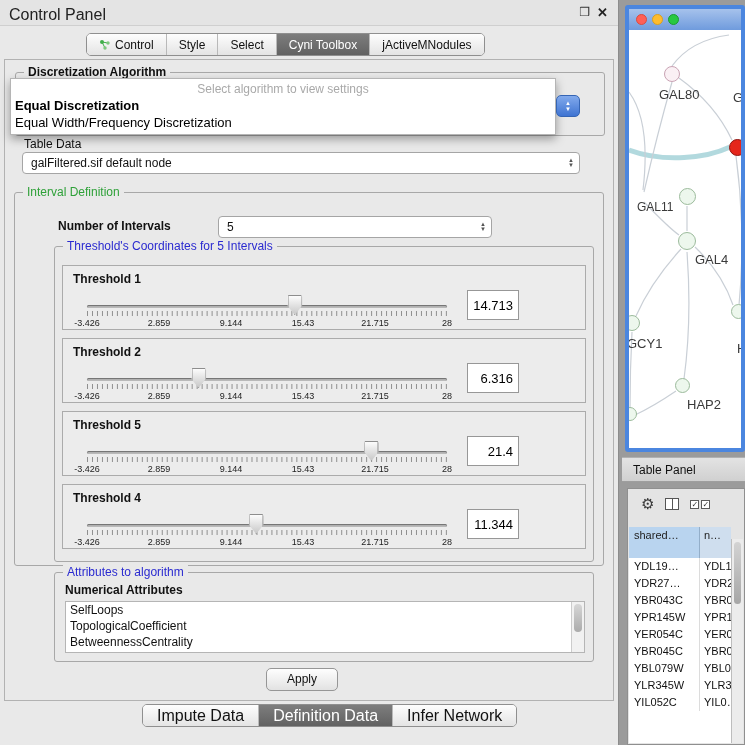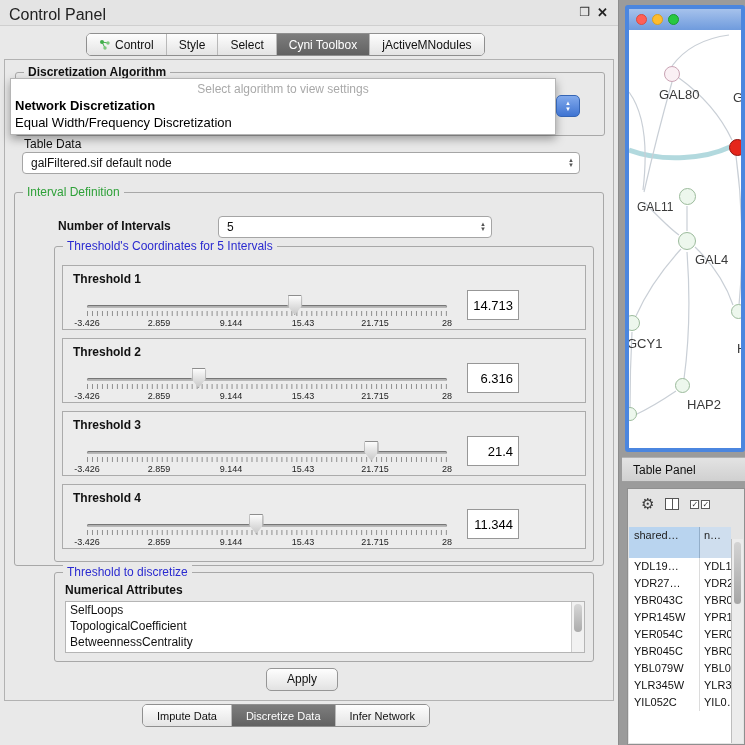--- a/index.html
+++ b/index.html
@@ -58,21 +58,21 @@
   .attr-group { left:54px; top:572px; width:540px; height:90px; }
   .attr-label { position:absolute; left:10px; top:10px; font-weight:bold; font-size:12px; }
   .attr-list { position:absolute; left:10px; top:28px; width:520px; height:52px; background:#fff; border:1px solid #b5b5b5; overflow:hidden; }
   .attr-item { height:16px; line-height:16px; padding-left:4px; font-size:12px; }
   .attr-scroll { position:absolute; right:0; top:0; bottom:0; width:13px; background:#f1f1f1; border-left:1px solid #ccc; }
   .attr-thumb { position:absolute; left:2px; top:2px; width:8px; height:28px; background:linear-gradient(#d6d6d6,#ababab); border-radius:4px; }
 
   .apply-btn { position:absolute; left:266px; top:668px; width:72px; height:23px; border:1px solid #969696; border-radius:5px; background:linear-gradient(#fefefe,#e2e2e2); font-size:12px; color:#111; text-align:center; line-height:21px; cursor:pointer; }
 
   .bottom-tabs { position:absolute; left:142px; top:704px; height:23px; display:flex; border:1px solid #8f8f8f; border-radius:5px; overflow:hidden; }
-  .bottom-tab { display:flex; align-items:center; padding:0 14px; font-size:11px; background:linear-gradient(#fdfdfd,#e4e4e4); color:#111; border-left:1px solid #b9b9b9; cursor:default; }
+  .bottom-tab { display:flex; align-items:center; padding:0 14px; font-size:16px; background:linear-gradient(#fdfdfd,#e4e4e4); color:#111; border-left:1px solid #b9b9b9; cursor:default; }
   .bottom-tab:first-child { border-left:none; }
   .bottom-tab.selected { background:linear-gradient(#7d7d7d,#626262); color:#fff; }
 
   
   .network-window { position:absolute; left:625px; top:5px; width:120px; height:447px; border:4px solid #4b86df; border-radius:3px; background:#fff; overflow:hidden; }
   .nw-titlebar { height:21px; background:linear-gradient(#a6c2ec,#6f9bdd); display:flex; align-items:center; gap:5px; padding-left:7px; }
   .light { width:11px; height:11px; border-radius:50%; cursor:pointer; }
   .light-red { background:#ff5f57; border:1px solid #d94c42; }
   .light-yellow { background:#febc2e; border:1px solid #d8a023; }
   .light-green { background:#28c840; border:1px solid #1d9c30; }
@@ -139,21 +139,21 @@
 
     <div class="cp-main">
 
       <div class="group" style="left:10px; top:12px; width:590px; height:64px;">
         <span class="group-title gt-black" style="font-weight:bold;">Discretization Algorithm</span>
       </div>
     </div>
 
     <div class="overlay">
       <div class="overlay-placeholder">Select algorithm to view settings</div>
-      <div class="overlay-item bold">Network Discretization</div>
+      <div class="overlay-item bold">Equal Discretization</div>
       <div class="overlay-item">Equal Width/Frequency Discretization</div>
     </div>
     <div class="blue-stepper">
       <span>▲</span>
       <span>▼</span>
     </div>
 
     <div class="tabledata-label">Table Data</div>
     <div class="combo tabledata-combo">
       <span>galFiltered.sif default node</span>
@@ -208,21 +208,21 @@
               <span class="tl2">9.144</span>
               <span class="tl3">15.43</span>
               <span class="tl4">21.715</span>
               <span class="tl5">28</span>
           </div>
         </div>
         <input class="value-box" value="6.316" style="">
       </div>
 
       <div class="threshold-box tb3">
-        <div class="t-label">Threshold 3</div>
+        <div class="t-label">Threshold 5</div>
         <div class="slider-wrap">
           <div class="track"></div>
           <div class="ticks"></div>
           <div class="thumb" style="left: 78.9983%;"></div>
           <div class="tick-labels">
             <span class="tl0">-3.426</span>
               <span class="tl1">2.859</span>
               <span class="tl2">9.144</span>
               <span class="tl3">15.43</span>
               <span class="tl4">21.715</span>
@@ -245,40 +245,40 @@
               <span class="tl3">15.43</span>
               <span class="tl4">21.715</span>
               <span class="tl5">28</span>
           </div>
         </div>
         <input class="value-box" value="11.344" style="">
       </div>
     </div>
 
     <div class="group attr-group">
-      <span class="group-title gt-blue">Threshold to discretize</span>
+      <span class="group-title gt-blue">Attributes to algorithm</span>
       <div class="attr-label">Numerical Attributes</div>
       <div class="attr-list">
         <div class="attr-item">SelfLoops</div>
         <div class="attr-item">TopologicalCoefficient</div>
         <div class="attr-item">BetweennessCentrality</div>
         <div class="attr-scroll">
           <div class="attr-thumb"></div>
         </div>
       </div>
     </div>
 
     <div class="apply-btn">Apply</div>
 
     <nav class="bottom-tabs">
       <div class="bottom-tab">
         <span>Impute Data</span>
       </div>
       <div class="bottom-tab selected">
-        <span>Discretize Data</span>
+        <span>Definition Data</span>
       </div>
       <div class="bottom-tab">
         <span>Infer Network</span>
       </div>
     </nav>
   </section>
 
   <section class="network-window">
     <div class="nw-titlebar">
       <span class="light light-red"></span>

